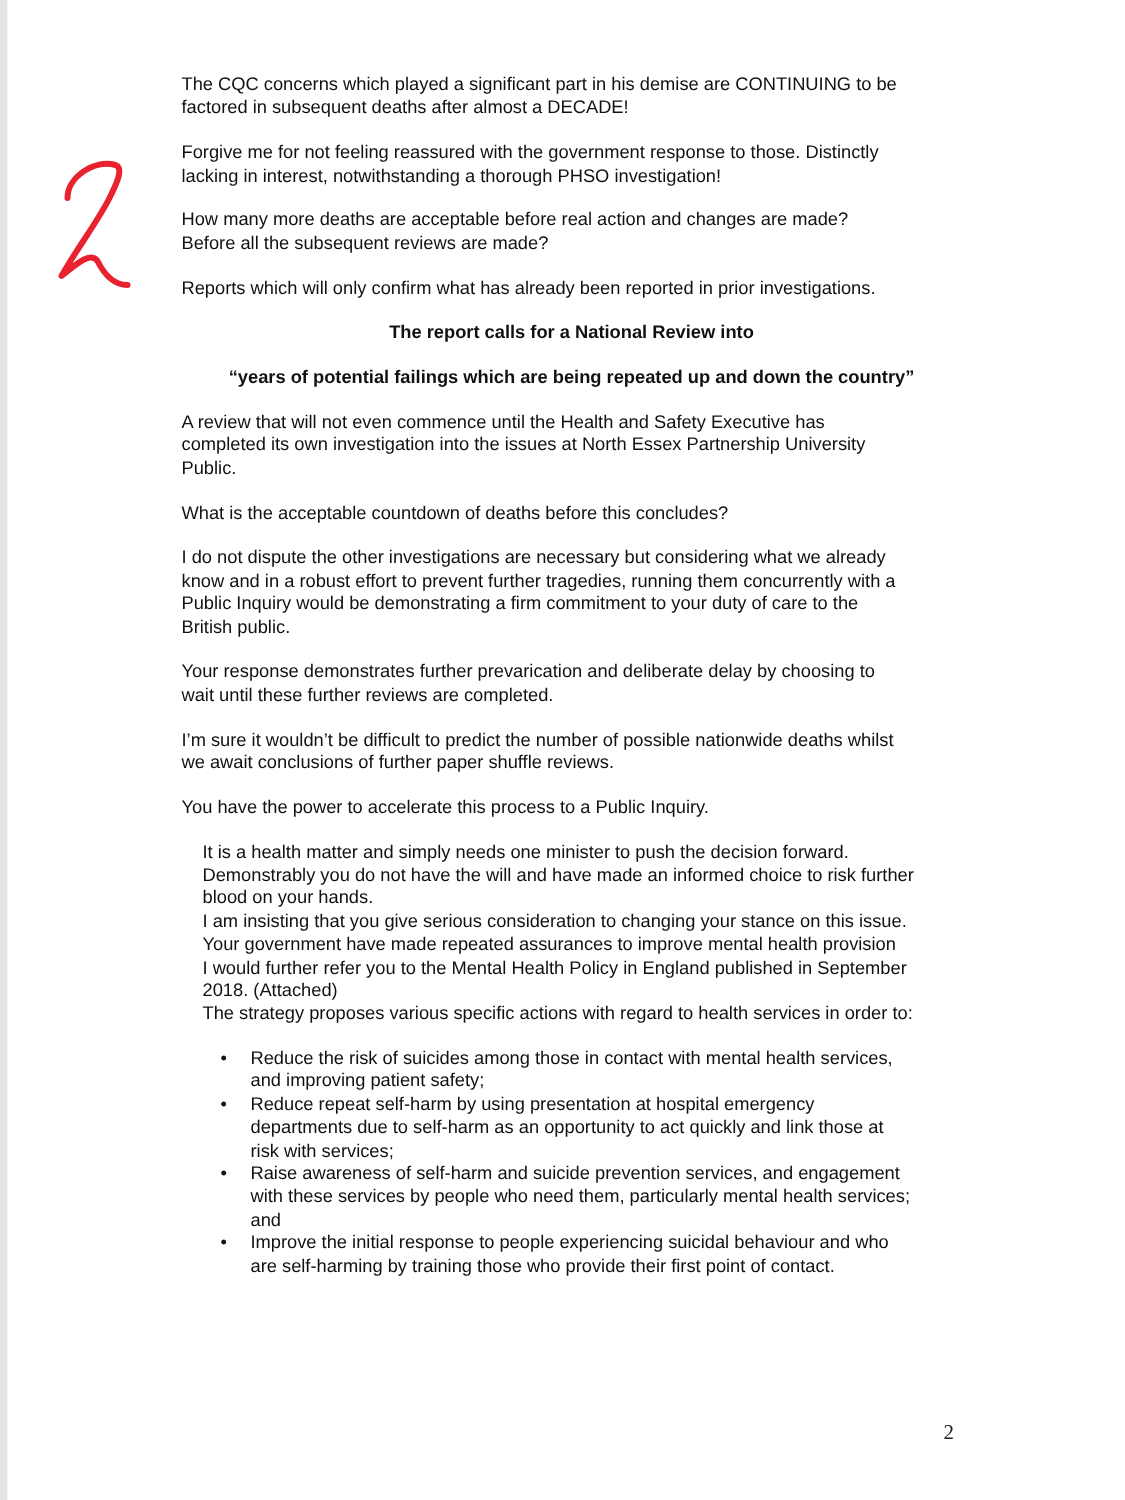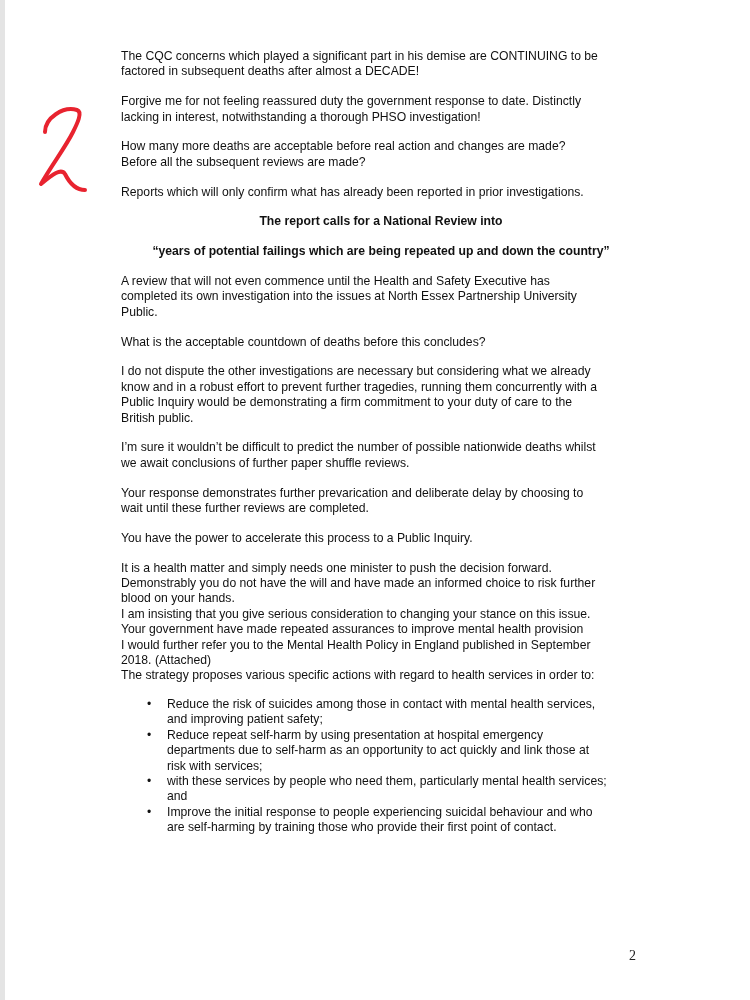--- a/index.html
+++ b/index.html
@@ -14,21 +14,21 @@
       padding-left: 31px;
     }
     .annotation {
       position: absolute; left: 28px; top: 104px; width: 56px; height: 90px;
     }
     .content {
       position: absolute; left: 116px; top: 49px; width: 520px;
       color: #111111; font-size: 12.2px; line-height: 15.4px;
     }
     .content p { margin: 0 0 14.4px 0; }
-    .content p.tight { margin: 0; }
+    .content p.tight { margin: 14px; }
     .content p.bold { font-weight: bold; text-align: center; }
     .content .line { display: block; }
     ul.bullets {
       list-style: none; margin: 13px 0 0 0; padding: 0;
     }
     ul.bullets li { position: relative; padding-left: 46px; margin: 0; }
     ul.bullets li .bullet {
       position: absolute; left: 26px; top: 0;
     }
     .page-number {
@@ -44,21 +44,21 @@
   <svg class="annotation" viewBox="0 0 56 90">
     <path d="M12 28 C 12 14, 30 2, 44 6 C 50 8, 44 20, 40 28 C 32 44, 18 62, 8 80 C 20 70, 28 64, 32 70 C 36 78, 42 86, 52 86" fill="none" stroke="#e8232f" stroke-width="4" stroke-linecap="round" stroke-linejoin="round"></path>
   </svg>
 
   <div class="content">
     <p>
       <span class="line">The CQC concerns which played a significant part in his demise are CONTINUING to be</span>
       <span class="line">factored in subsequent deaths after almost a DECADE!</span>
     </p>
     <p>
-      <span class="line">Forgive me for not feeling reassured duty the government response to date. Distinctly</span>
+      <span class="line">Forgive me for not feeling reassured with the government response to those. Distinctly</span>
       <span class="line">lacking in interest, notwithstanding a thorough PHSO investigation!</span>
     </p>
     <p>
       <span class="line">How many more deaths are acceptable before real action and changes are made?</span>
       <span class="line">Before all the subsequent reviews are made?</span>
     </p>
     <p>
       <span class="line">Reports which will only confirm what has already been reported in prior investigations.</span>
     </p>
     <p class="bold">
@@ -75,26 +75,26 @@
     <p>
       <span class="line">What is the acceptable countdown of deaths before this concludes?</span>
     </p>
     <p>
       <span class="line">I do not dispute the other investigations are necessary but considering what we already</span>
       <span class="line">know and in a robust effort to prevent further tragedies, running them concurrently with a</span>
       <span class="line">Public Inquiry would be demonstrating a firm commitment to your duty of care to the</span>
       <span class="line">British public.</span>
     </p>
     <p>
+      <span class="line">Your response demonstrates further prevarication and deliberate delay by choosing to</span>
+      <span class="line">wait until these further reviews are completed.</span>
+    </p>
+    <p>
       <span class="line">I’m sure it wouldn’t be difficult to predict the number of possible nationwide deaths whilst</span>
       <span class="line">we await conclusions of further paper shuffle reviews.</span>
-    </p>
-    <p>
-      <span class="line">Your response demonstrates further prevarication and deliberate delay by choosing to</span>
-      <span class="line">wait until these further reviews are completed.</span>
     </p>
     <p>
       <span class="line">You have the power to accelerate this process to a Public Inquiry.</span>
     </p>
     <p class="tight">
       <span class="line">It is a health matter and simply needs one minister to push the decision forward.</span>
       <span class="line">Demonstrably you do not have the will and have made an informed choice to risk further</span>
       <span class="line">blood on your hands.</span>
       <span class="line">I am insisting that you give serious consideration to changing your stance on this issue.</span>
       <span class="line">Your government have made repeated assurances to improve mental health provision</span>
@@ -110,20 +110,21 @@
         <span class="line">and improving patient safety;</span>
       </li>
       <li>
         <span class="bullet">•</span>
         <span class="line">Reduce repeat self-harm by using presentation at hospital emergency</span>
         <span class="line">departments due to self-harm as an opportunity to act quickly and link those at</span>
         <span class="line">risk with services;</span>
       </li>
       <li>
         <span class="bullet">•</span>
+        <span class="line">Raise awareness of self-harm and suicide prevention services, and engagement</span>
         <span class="line">with these services by people who need them, particularly mental health services;</span>
         <span class="line">and</span>
       </li>
       <li>
         <span class="bullet">•</span>
         <span class="line">Improve the initial response to people experiencing suicidal behaviour and who</span>
         <span class="line">are self-harming by training those who provide their first point of contact.</span>
       </li>
     </ul>
   </div>

